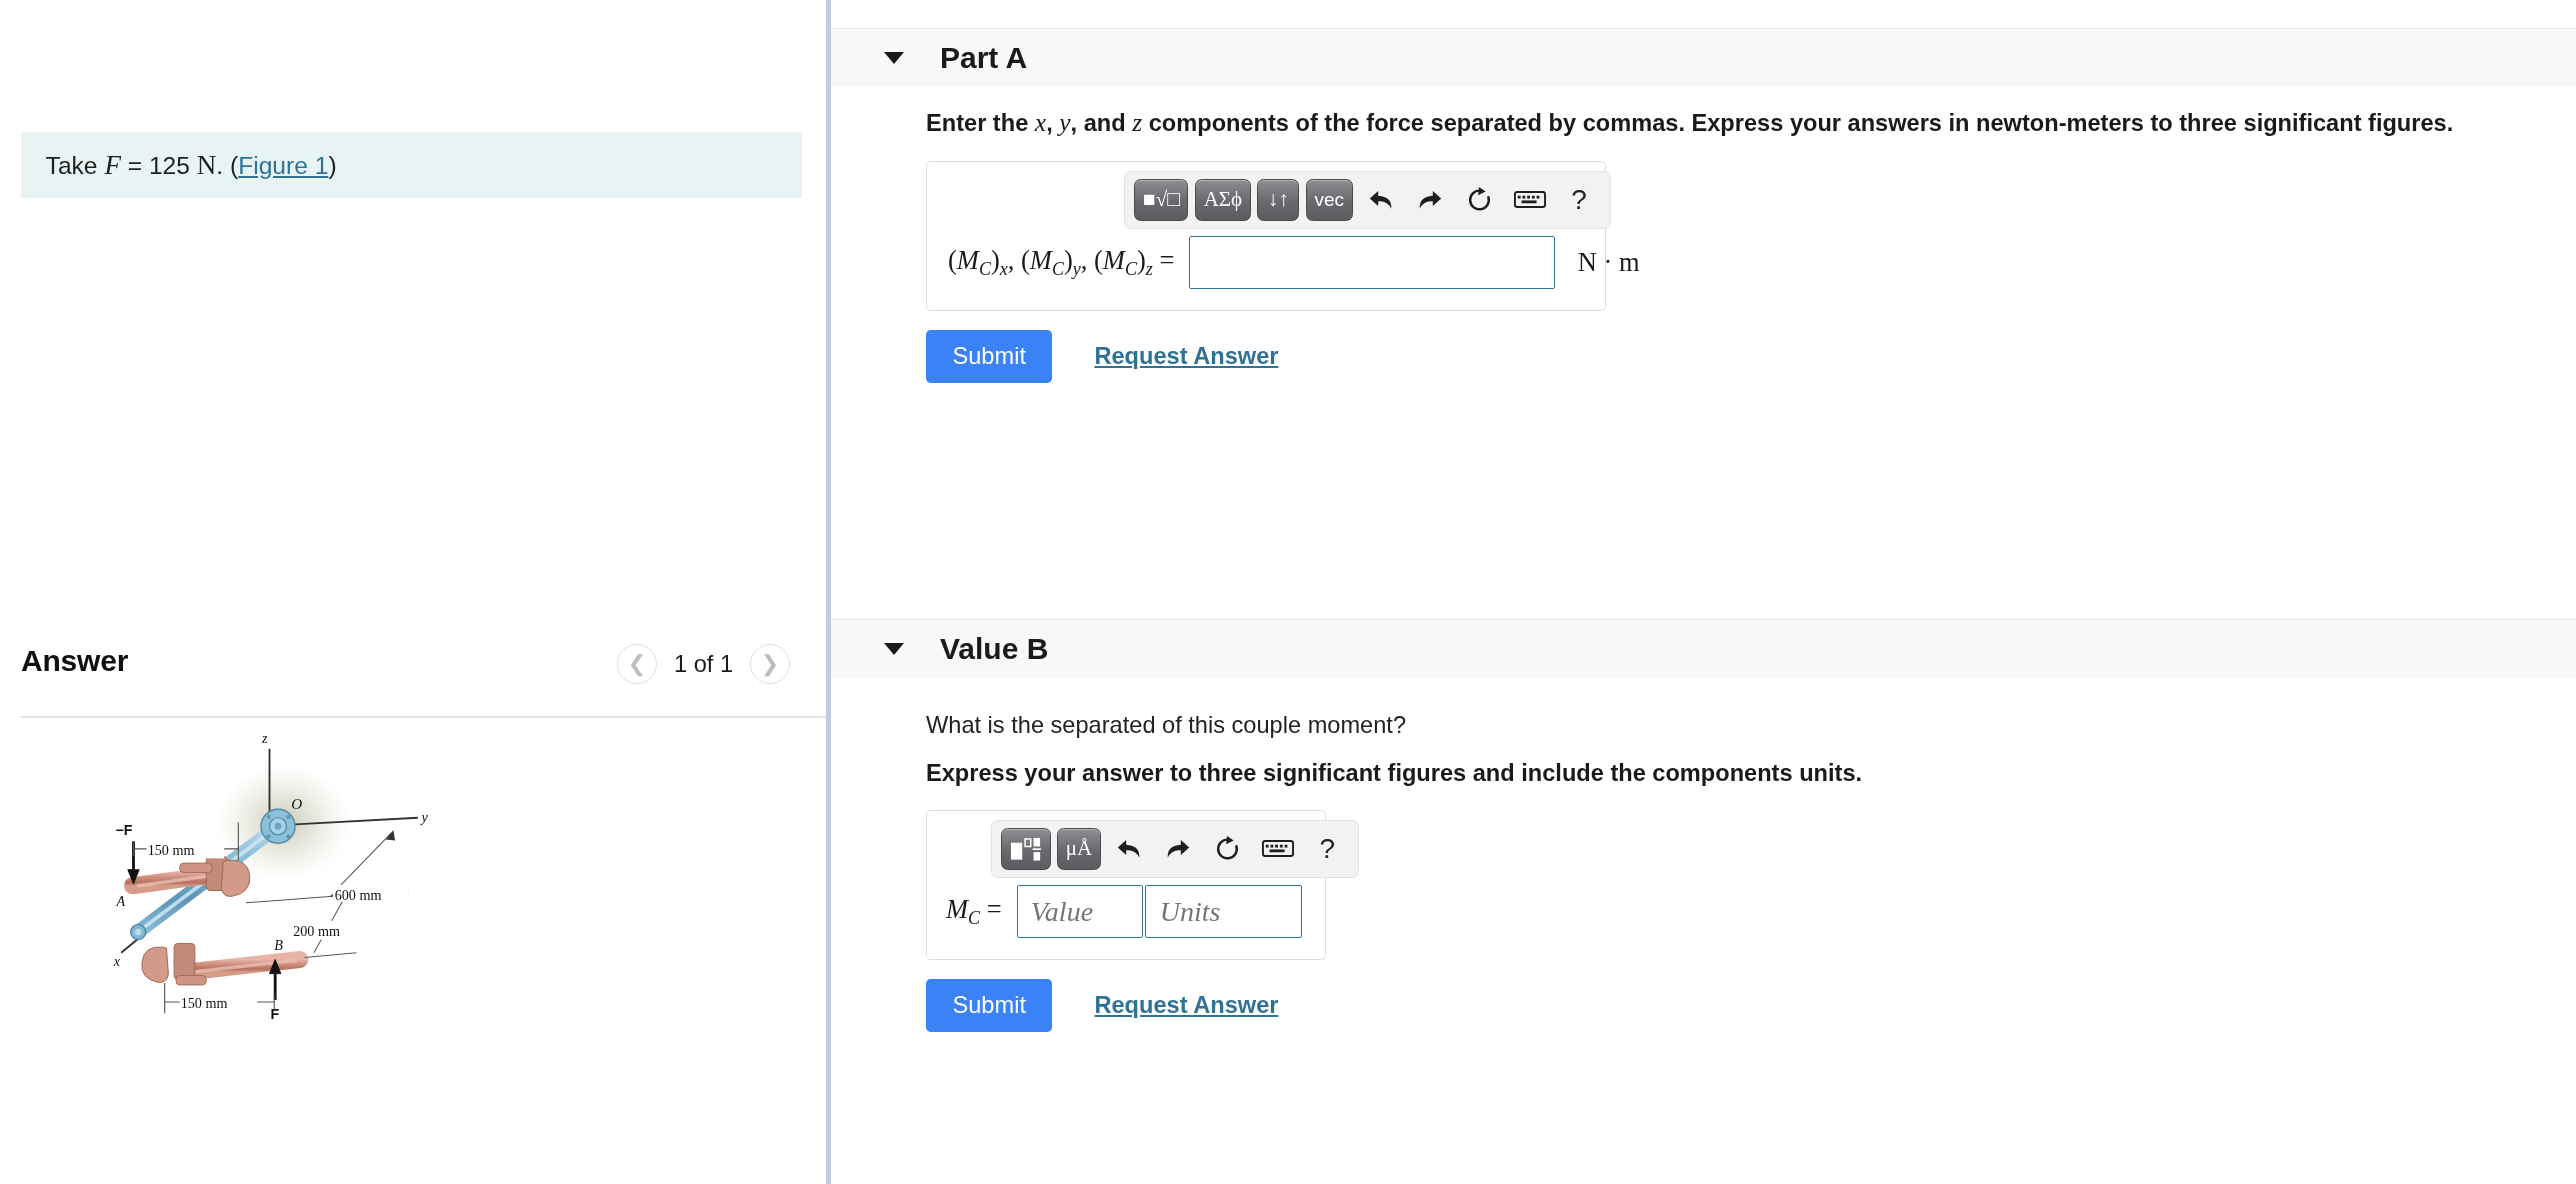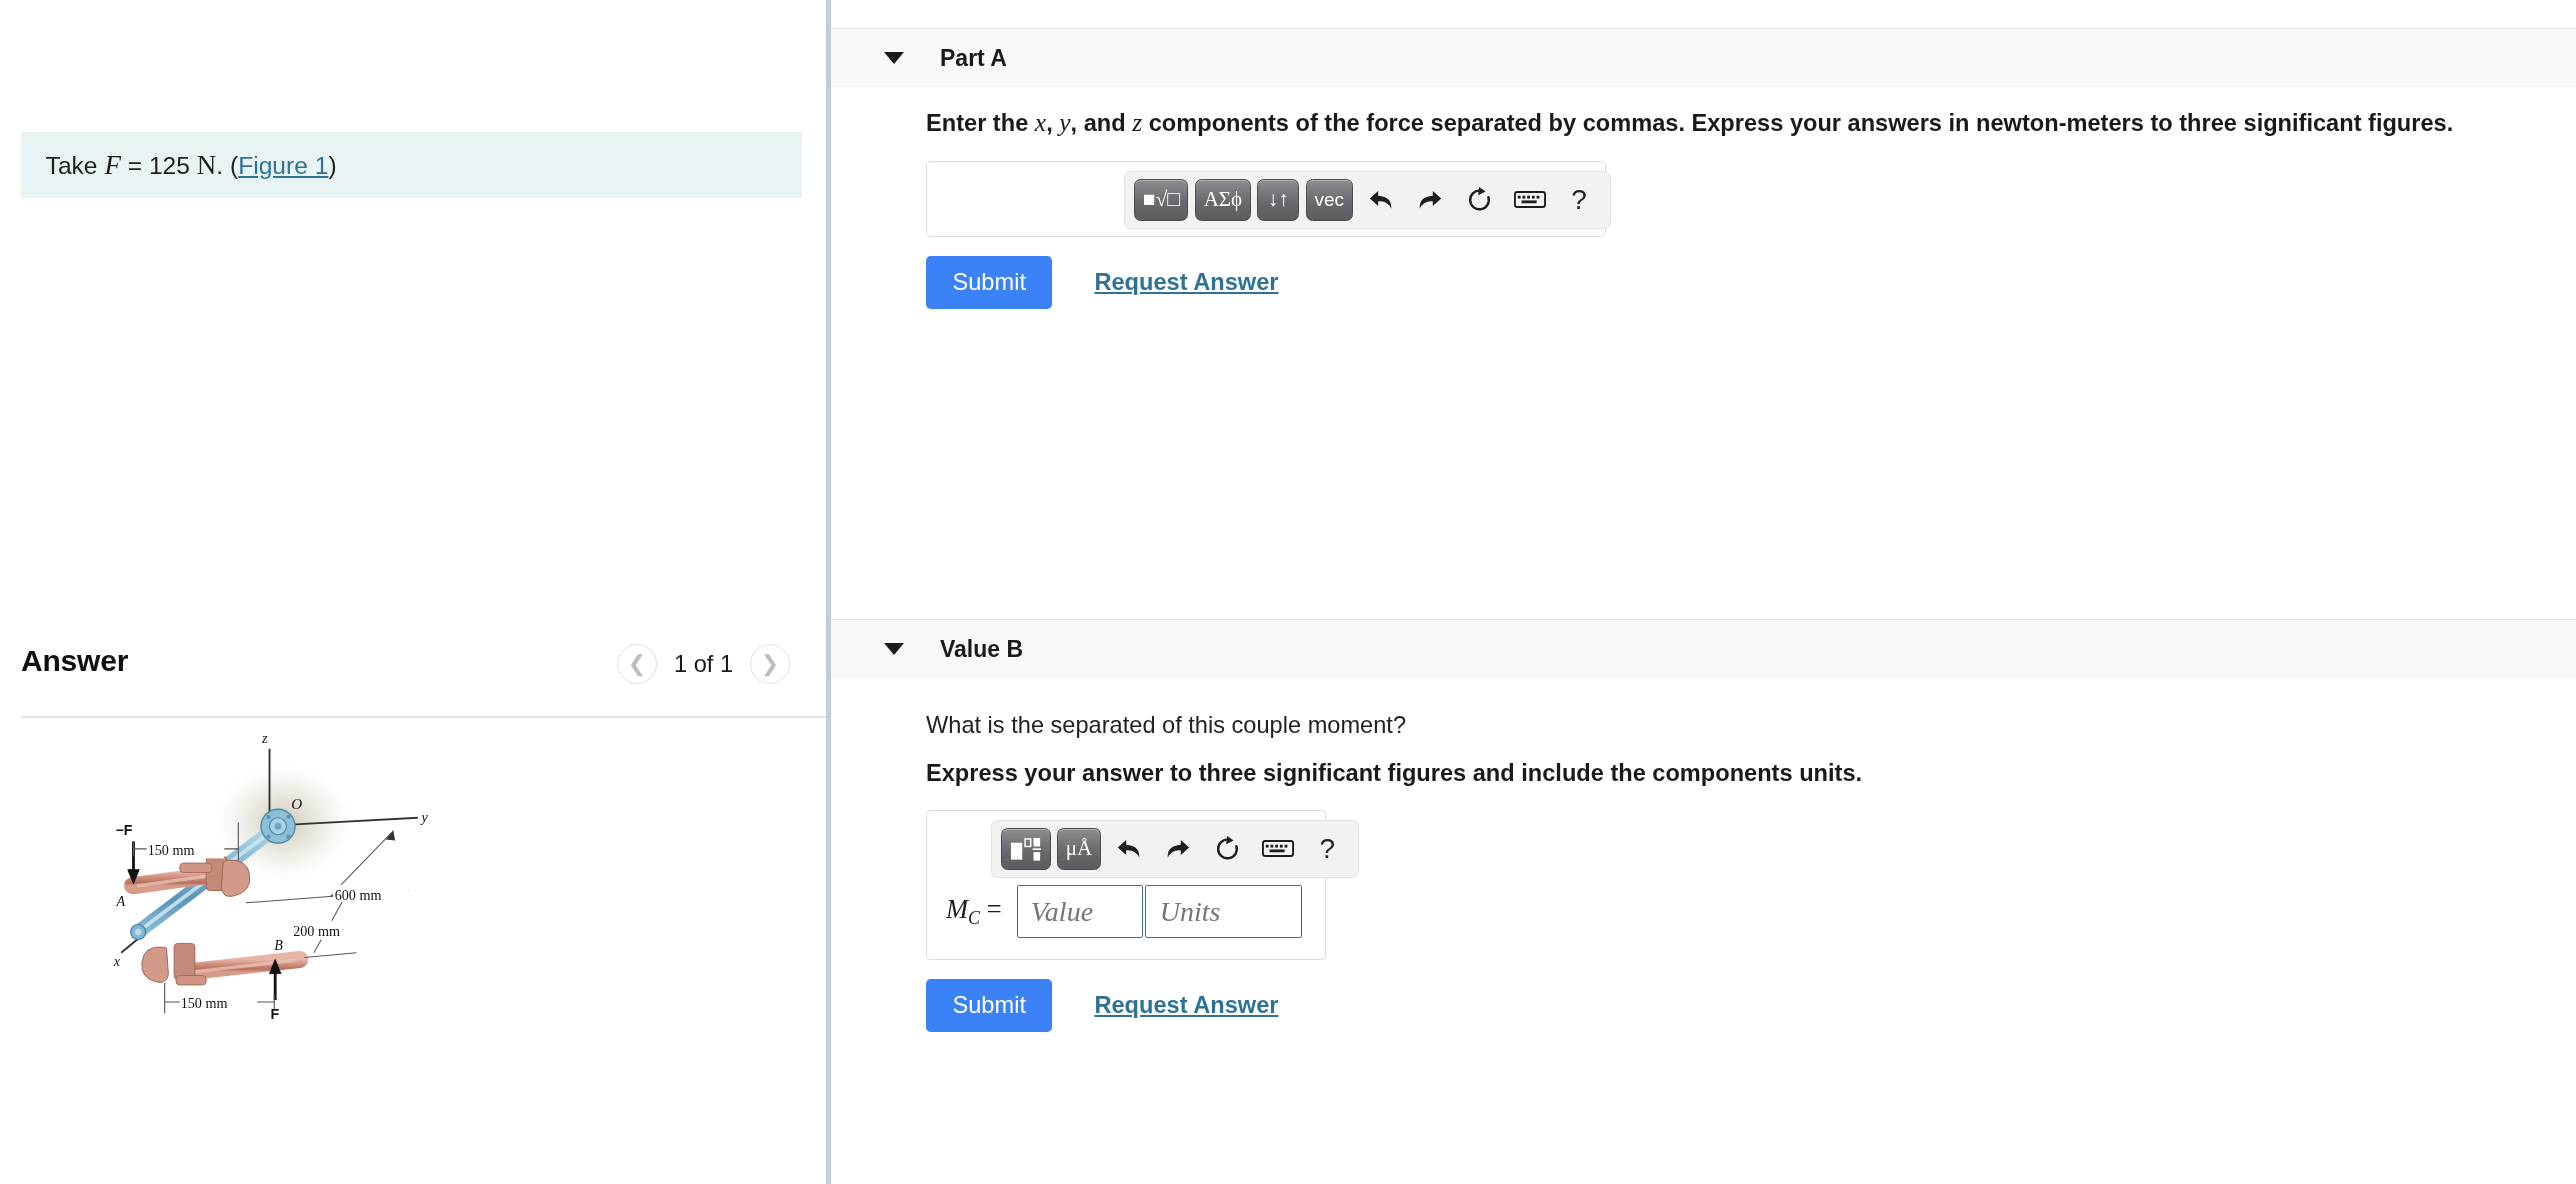--- a/index.html
+++ b/index.html
@@ -85,21 +85,21 @@
   }
   .caret {
     margin-left: 53px; margin-right: 36px;
     width: 0; height: 0;
     border-left: 10.4px solid transparent;
     border-right: 10.4px solid transparent;
     border-top: 12.3px solid #1a1a1a;
     cursor: pointer;
   }
   .part-label {
-    font-size: 23px; font-weight: bold; color: #1a1a1a;
+    font-size: 30px; font-weight: bold; color: #1a1a1a;
   }
   .part-body { padding-left: 95px; padding-right: 28px; }
   .q-text {
     font-size: 23.6px; color: #222; margin-top: 34px;
     font-family: "Liberation Sans", sans-serif;
   }
   .q-bold {
     font-size: 23.6px; font-weight: bold; color: #1a1a1a; margin-top: 21px;
     white-space: nowrap;
   }
@@ -399,20 +399,29 @@
                       <rect x="19" y="7" width="3" height="3"></rect>
                       <rect x="24" y="7" width="3" height="3"></rect>
                       <rect x="8" y="12" width="16" height="3"></rect>
                     </g>
                   </svg>
               </div>
               <div class="ticon help">?</div>
             </div>
           </div>
 
+          <div class="field-row a">
+            <div class="field-label">
+              (<span style="font-style:italic">M</span><span class="sub" style="font-style:italic">C</span>)<span class="sub" style="font-style:italic">x</span>,
+              (<span style="font-style:italic">M</span><span class="sub" style="font-style:italic">C</span>)<span class="sub" style="font-style:italic">y</span>,
+              (<span style="font-style:italic">M</span><span class="sub" style="font-style:italic">C</span>)<span class="sub" style="font-style:italic">z</span> =
+            </div>
+            <input class="ans-input wide" type="text" value="" style="">
+            <div class="units-suffix">N · m</div>
+          </div>
         </div>
 
         <div class="btn-row">
           <button class="submit-btn">Submit</button>
           <span class="request-link">Request Answer</span>
         </div>
       </div>
     </div>
 
     <div class="partB-wrap">

